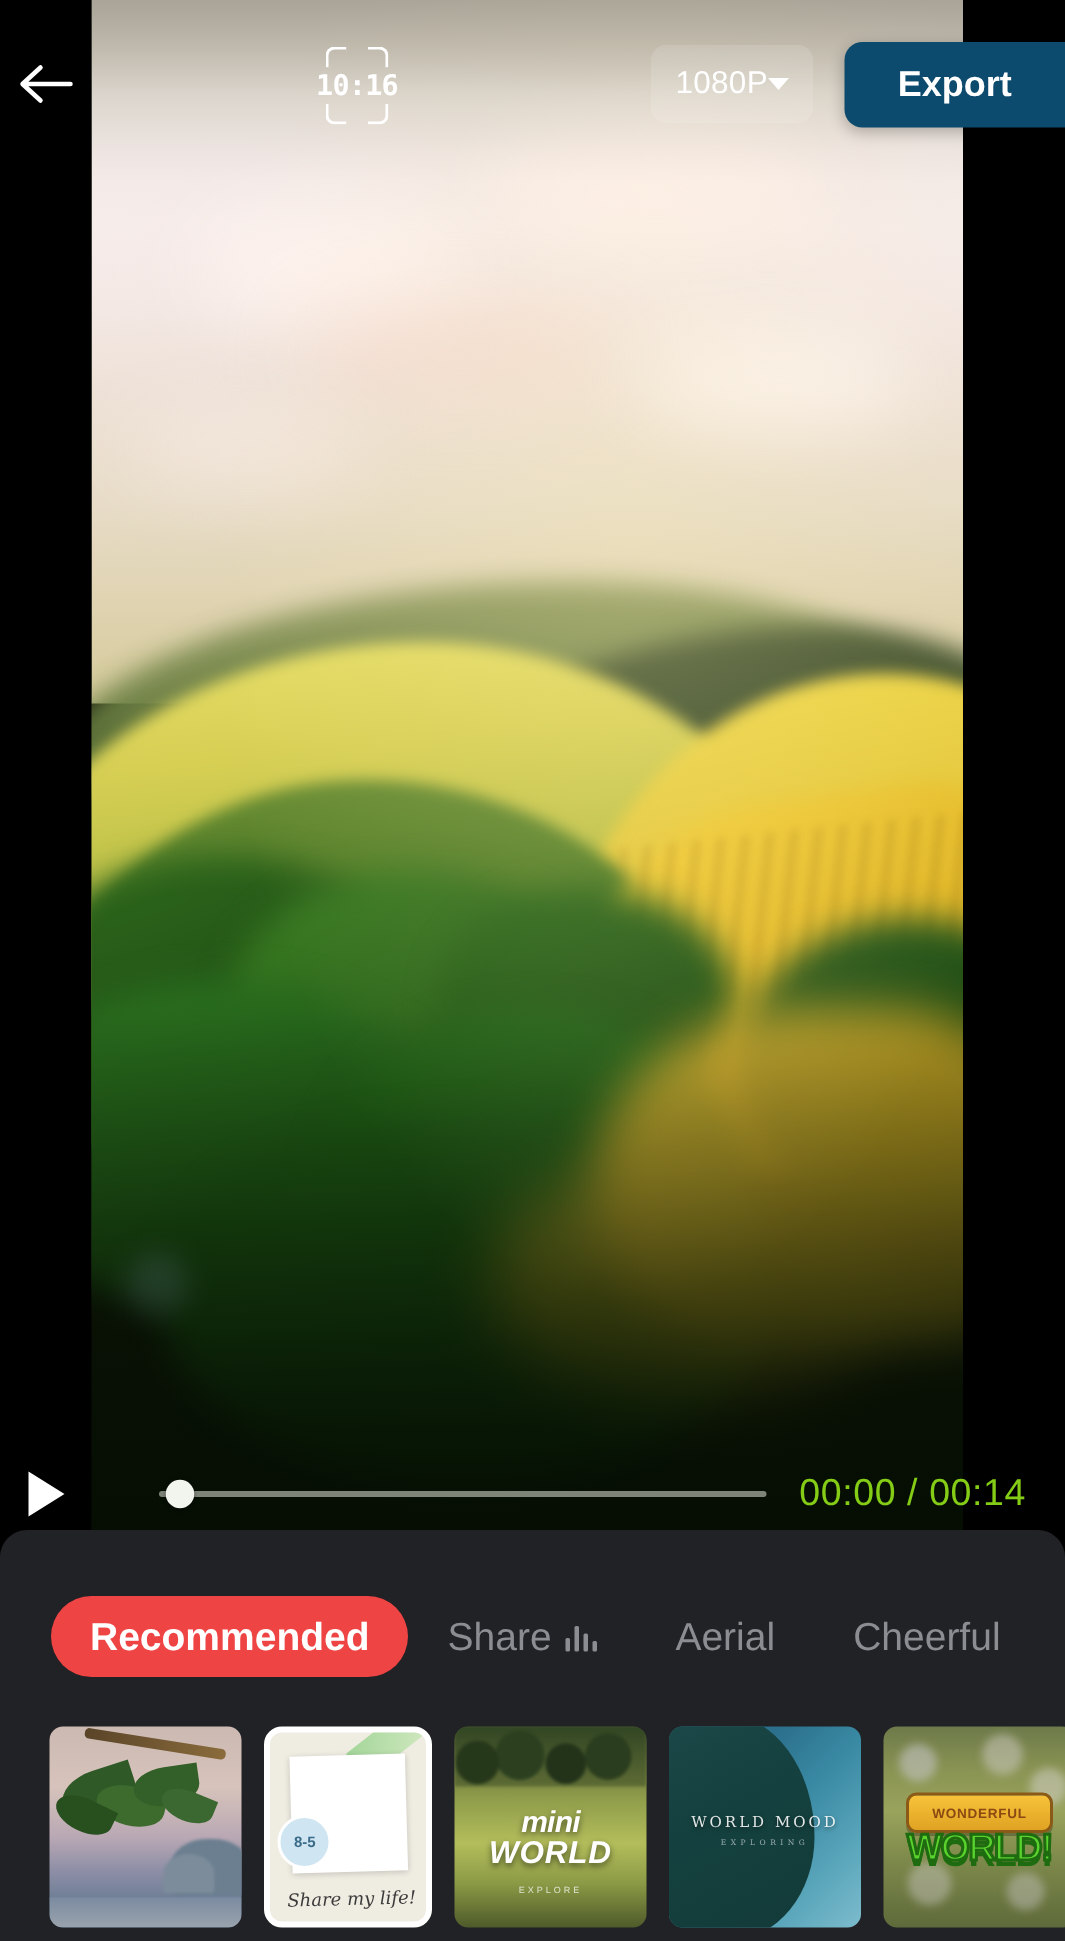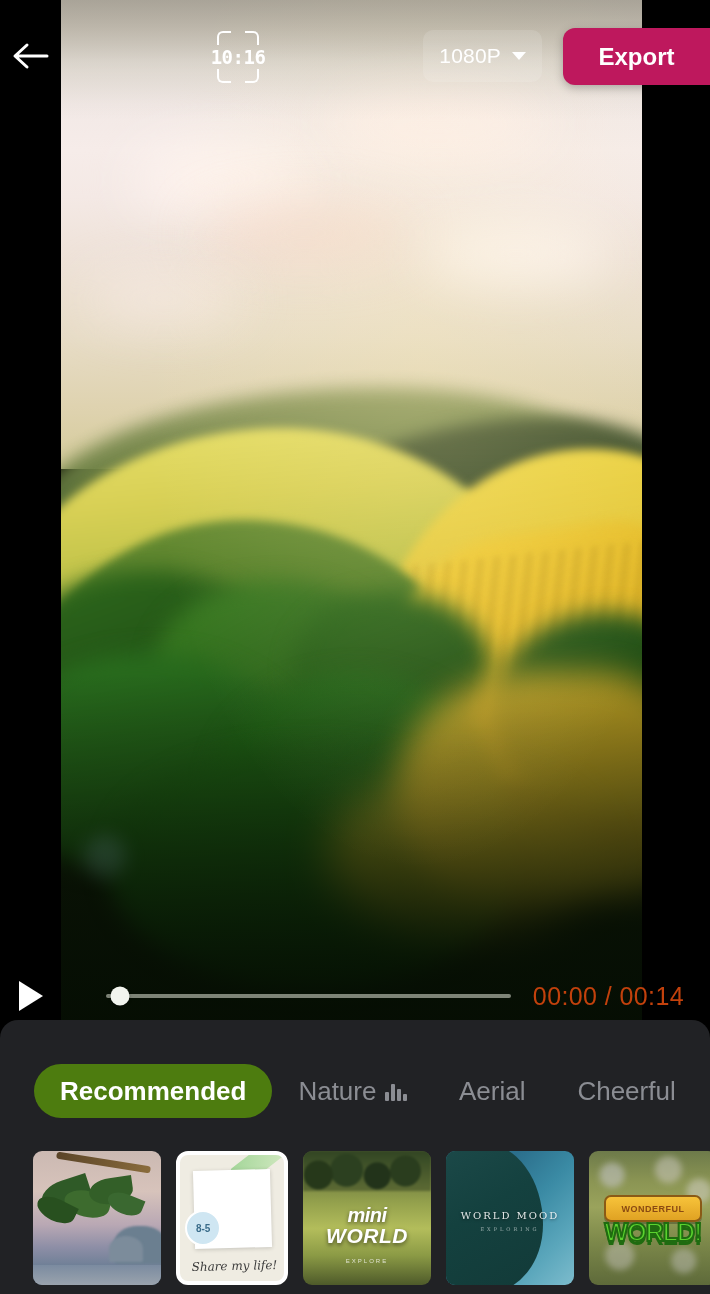--- a/index.html
+++ b/index.html
@@ -178,32 +178,32 @@
   .ratio-box .br{ right:0; bottom:0; border-left:none; border-top:none; border-bottom-right-radius:6px; }
   .ratio-text{
     position:absolute; left:50%; top:50%; transform:translate(-50%,-50%);
     color:#fff; font-size:19px; font-weight:700; letter-spacing:-.5px;
     font-family:"DejaVu Sans Mono", monospace;
     white-space:nowrap;
   }
   .res-btn{
     position:absolute; right:168px; top:30px;
     height:52px; padding:0 16px;
-    display:flex; align-items:center; gap:11px;
+    display:flex; align-items:center; 
     background:rgba(255,255,255,.13); border-radius:10px; cursor:pointer;
   }
   .res-label{ color:#fff; font-size:21px; font-weight:400; letter-spacing:.2px; }
   .caret{
     width:0; height:0; border-left:7px solid transparent; border-right:7px solid transparent;
     border-top:8px solid #fff;
   }
   .export-btn{
     position:absolute; right:0; top:28px;
     width:147px; height:57px;
-    background:#be185d; border-radius:12px 0 0 12px;
+    background:#0c4a6e; border-radius:12px 0 0 12px;
     display:flex; align-items:center; justify-content:center; cursor:pointer;
     box-shadow:0 3px 10px rgba(0,0,0,.25);
   }
   .export-label{ color:#fff; font-size:24px; font-weight:700; }
 
   
   .playbar{
     position:absolute; left:0; top:968px; width:710px; height:56px;
     display:flex; align-items:center; z-index:20;
   }
@@ -227,21 +227,21 @@
     background:rgba(225,230,215,.55);
   }
   .thumb{
     position:absolute; left:14px; top:50%; transform:translate(-50%,-50%);
     width:19px; height:19px; border-radius:50%;
     background:#f2f4ee; box-shadow:0 1px 3px rgba(0,0,0,.4);
     cursor:grab;
   }
   .timecode{
     position:absolute; right:26px; top:50%; transform:translateY(-50%);
-    color:#c2410c; font-size:25px; letter-spacing:.4px;
+    color:#84cc16; font-size:25px; letter-spacing:.4px;
     font-family:"Liberation Sans", sans-serif;
   }
 
   
   .panel{
     position:absolute; left:0; top:1020px; width:710px; height:274px;
     background:#212225; border-radius:18px 18px 0 0;
     z-index:30;
   }
   .tabs{
@@ -249,21 +249,21 @@
     display:flex; align-items:center; gap:0;
     padding-left:34px;
     overflow:hidden;
   }
   .tab{
     display:flex; align-items:center; gap:9px;
     height:54px; padding:0 26px;
     border-radius:27px; cursor:pointer; white-space:nowrap;
   }
   .tab .tlabel{ color:#8b8d93; font-size:26px; font-weight:400; }
-  .tab.active{ background:#4d7c0f; }
+  .tab.active{ background:#ef4444; }
   .tab.active .tlabel{ color:#ffffff; font-weight:700; }
   .eq-icon{ display:flex; align-items:flex-end; gap:2.5px; height:19px; }
   .eq-icon i{ display:block; width:3.5px; background:#8b8d93; border-radius:1px; }
   .eq-icon i:nth-child(1){ height:9px; }
   .eq-icon i:nth-child(2){ height:17px; }
   .eq-icon i:nth-child(3){ height:12px; }
   .eq-icon i:nth-child(4){ height:7px; }
 
   .thumbs{
     position:absolute; left:0; top:1151px; width:710px; height:138px;
@@ -496,21 +496,21 @@
     <span class="timecode">00:00 / 00:14</span>
   </div>
 
   <div class="panel">
 
     <div class="tabs">
       <div class="tab active">
         <span class="tlabel">Recommended</span>
       </div>
       <div class="tab">
-        <span class="tlabel">Nature</span>
+        <span class="tlabel">Share</span>
         <span class="eq-icon">
           <i></i>
             <i></i>
             <i></i>
             <i></i>
         </span>
       </div>
       <div class="tab">
         <span class="tlabel">Aerial</span>
       </div>

